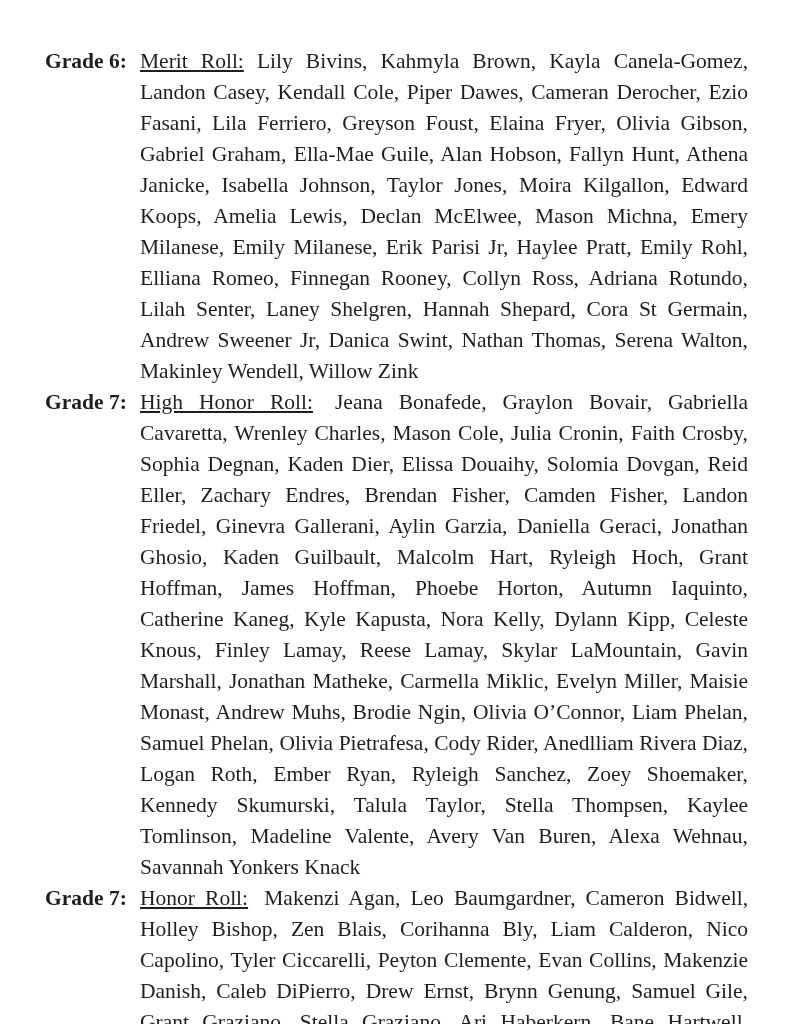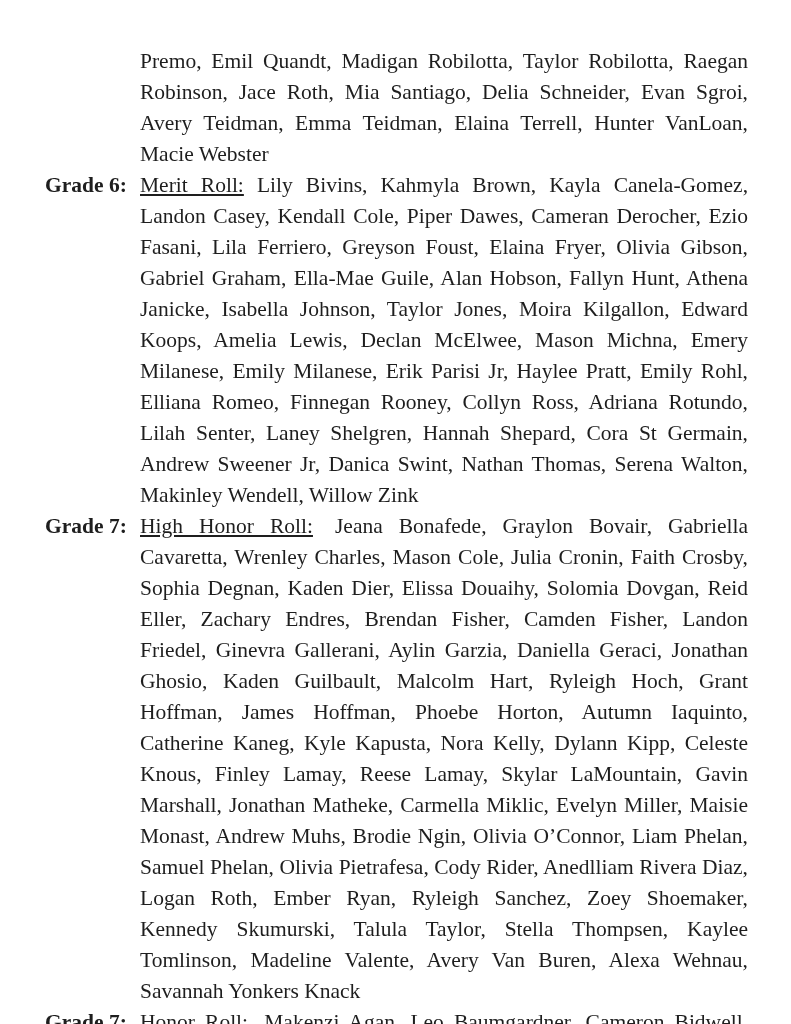--- a/index.html
+++ b/index.html
@@ -43,24 +43,20 @@
   .roll-heading.gap2 {
     margin-right: 0.28em;
     margin-top: 16px;
   }
 </style>
 </head>
 <body>
 
 <div class="page">
 
-  <div class="row">
-    <div class="label-col"></div>
-    <p class="body-col">Premo, Emil Quandt, Madigan Robilotta, Taylor Robilotta, Raegan Robinson, Jace Roth, Mia Santiago, Delia Schneider, Evan Sgroi, Avery Teidman, Emma Teidman, Elaina Terrell, Hunter VanLoan, Macie Webster</p>
-  </div>
 
   <div class="row">
     <div class="label-col">Grade 6:</div>
     <p class="body-col"><span class="roll-heading">Merit Roll:</span> <span>Lily Bivins, Kahmyla Brown, Kayla Canela-Gomez, Landon Casey, Kendall Cole, Piper Dawes, Cameran Derocher, Ezio Fasani, Lila Ferriero, Greyson Foust, Elaina Fryer, Olivia Gibson, Gabriel Graham, Ella-Mae Guile, Alan Hobson, Fallyn Hunt, Athena Janicke, Isabella Johnson, Taylor Jones, Moira Kilgallon, Edward Koops, Amelia Lewis, Declan McElwee, Mason Michna, Emery Milanese, Emily Milanese, Erik Parisi Jr, Haylee Pratt, Emily Rohl, Elliana Romeo, Finnegan Rooney, Collyn Ross, Adriana Rotundo, Lilah Senter, Laney Shelgren, Hannah Shepard, Cora St Germain, Andrew Sweener Jr, Danica Swint, Nathan Thomas, Serena Walton, Makinley Wendell, Willow Zink</span></p>
   </div>
 
   <div class="row">
     <div class="label-col">Grade 7:</div>
     <p class="body-col"><span class="roll-heading gap2">High Honor Roll:</span> <span>Jeana Bonafede, Graylon Bovair, Gabriella Cavaretta, Wrenley Charles, Mason Cole, Julia Cronin, Faith Crosby, Sophia Degnan, Kaden Dier, Elissa Douaihy, Solomia Dovgan, Reid Eller, Zachary Endres, Brendan Fisher, Camden Fisher, Landon Friedel, Ginevra Gallerani, Aylin Garzia, Daniella Geraci, Jonathan Ghosio, Kaden Guilbault, Malcolm Hart, Ryleigh Hoch, Grant Hoffman, James Hoffman, Phoebe Horton, Autumn Iaquinto, Catherine Kaneg, Kyle Kapusta, Nora Kelly, Dylann Kipp, Celeste Knous, Finley Lamay, Reese Lamay, Skylar LaMountain, Gavin Marshall, Jonathan Matheke, Carmella Miklic, Evelyn Miller, Maisie Monast, Andrew Muhs, Brodie Ngin, Olivia O’Connor, Liam Phelan, Samuel Phelan, Olivia Pietrafesa, Cody Rider, Anedlliam Rivera Diaz, Logan Roth, Ember Ryan, Ryleigh Sanchez, Zoey Shoemaker, Kennedy Skumurski, Talula Taylor, Stella Thompsen, Kaylee Tomlinson, Madeline Valente, Avery Van Buren, Alexa Wehnau, Savannah Yonkers Knack</span></p>
   </div>

